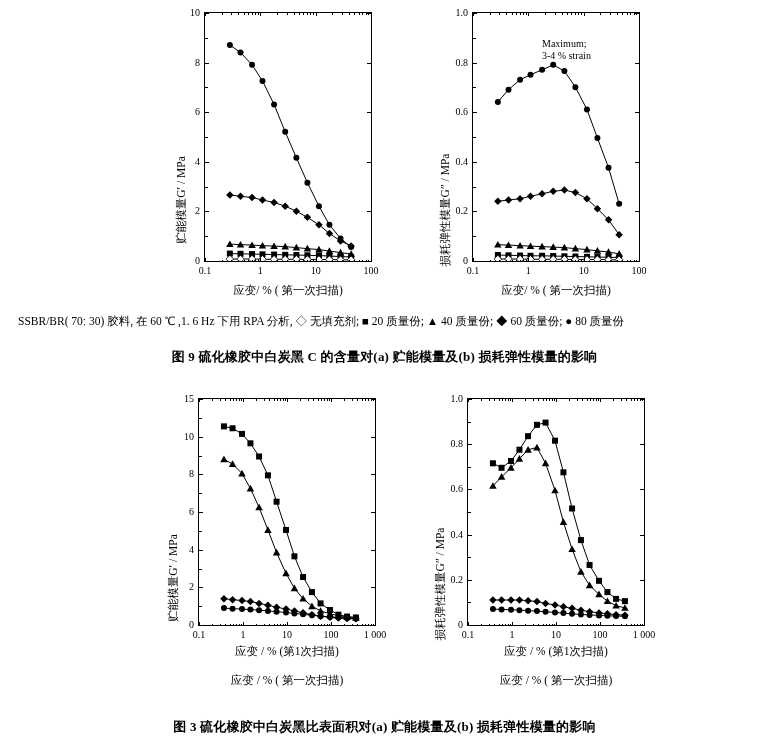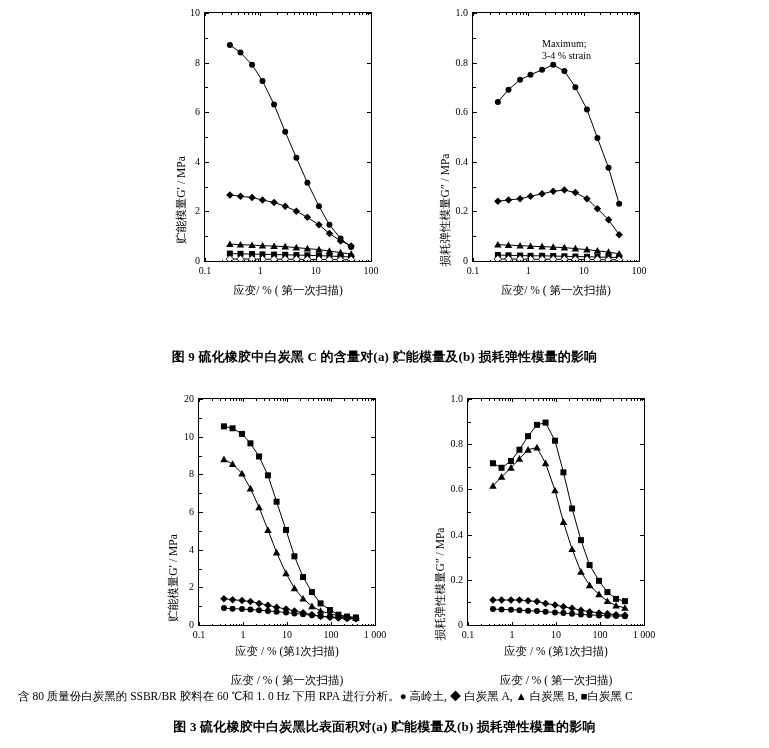--- a/index.html
+++ b/index.html
@@ -429,20 +429,21 @@
               <div class="ticklabel y" style="left: 24px; width: 24px; top: 13px;">1.0</div>
             </div>
           <div class="annot" id="annot2b" style="left:122px;top:38px;">Maximum;<br>3-4 % strain</div>
           <div class="axis-title-x" style="left:136px;top:283px;">应变/ % ( 第一次扫描)</div>
           <div class="axis-title-y" style="left:18px;top:210px;">损耗弹性模量G″ / MPa</div>
         </div>
       </div>
 
     </div>
 
+    <div class="caption-legend" style="top:313px;">SSBR/BR( 70ː 30) 胶料, 在 60 ℃ ,1. 6 Hz 下用 RPA 分析, ◇ 无填充剂; ■ 20 质量份; ▲ 40 质量份; ◆ 60 质量份; ● 80 质量份</div>
     <div class="fig-caption" style="top:348px;">图 9   硫化橡胶中白炭黑 C 的含量对(a) 贮能模量及(b) 损耗弹性模量的影响</div>
   </div>
 
   <div class="fig-block" id="fig3-block">
     <div class="charts-row">
 
       <div class="chart-wrap" style="left:150px;">
         <div class="chart" style="width:250px;height:300px;">
           <div class="plot" id="p3a" style="left:48px;top:12px;width:178px;height:228px;">
             <svg id="svg3a" width="176" height="226" viewBox="0 0 176 226">
@@ -615,21 +616,21 @@
               <div class="tick tick-y" style="left: 49px; top: 88.3333px;"></div>
               <div class="tick tick-y" style="left: 221px; top: 88.3333px;"></div>
               <div class="ticklabel y" style="left: 20px; width: 24px; top: 88.3333px;">8</div>
               <div class="tick tick-y minor" style="left: 49px; top: 69.5px;"></div>
               <div class="tick tick-y" style="left: 49px; top: 50.6667px;"></div>
               <div class="tick tick-y" style="left: 221px; top: 50.6667px;"></div>
               <div class="ticklabel y" style="left: 20px; width: 24px; top: 50.6667px;">10</div>
               <div class="tick tick-y minor" style="left: 49px; top: 31.8333px;"></div>
               <div class="tick tick-y" style="left: 49px; top: 13px;"></div>
               <div class="tick tick-y" style="left: 221px; top: 13px;"></div>
-              <div class="ticklabel y" style="left: 20px; width: 24px; top: 13px;">20</div>
+              <div class="ticklabel y" style="left: 20px; width: 24px; top: 13px;">15</div>
             </div>
           <div class="axis-title-x" style="left:137px;top:258px;">应变 / % (第1次扫描)</div>
           <div class="axis-title-x" style="left:137px;top:287px;">应变 / % ( 第一次扫描)</div>
           <div class="axis-title-y" style="left:16px;top:192px;">贮能模量G′ / MPa</div>
         </div>
       </div>
 
       <div class="chart-wrap" style="left:415px;">
         <div class="chart" style="width:250px;height:300px;">
           <div class="plot" id="p3b" style="left:52px;top:12px;width:178px;height:228px;">
@@ -809,17 +810,16 @@
               <div class="ticklabel y" style="left: 24px; width: 24px; top: 13px;">1.0</div>
             </div>
           <div class="axis-title-x" style="left:141px;top:258px;">应变 / % (第1次扫描)</div>
           <div class="axis-title-x" style="left:141px;top:287px;">应变 / % ( 第一次扫描)</div>
           <div class="axis-title-y" style="left:18px;top:198px;">损耗弹性模量G″ / MPa</div>
         </div>
       </div>
 
     </div>
 
-    <div class="caption-legend" style="top:302px;">含 80 质量份白炭黑的 SSBR/BR 胶料在 60 ℃和 1. 0 Hz 下用 RPA 进行分析。● 高岭土, ◆ 白炭黑 A, ▲ 白炭黑 B, ■白炭黑 C</div>
     <div class="fig-caption" style="top:332px;">图 3   硫化橡胶中白炭黑比表面积对(a) 贮能模量及(b) 损耗弹性模量的影响</div>
   </div>
 
 </div>
 
 </body></html>

